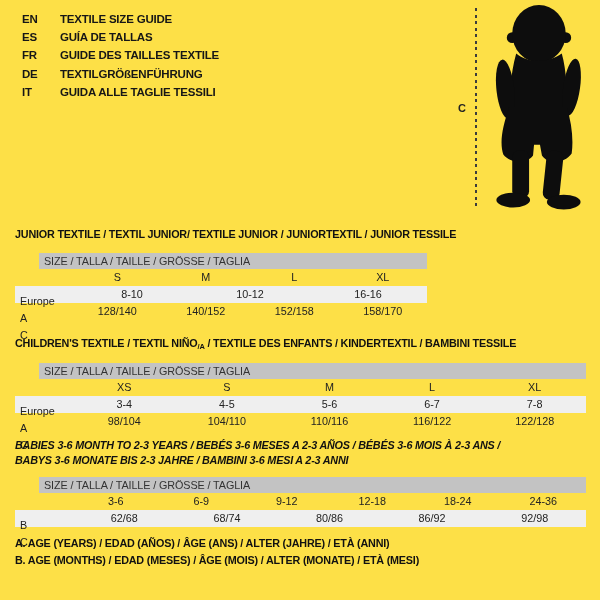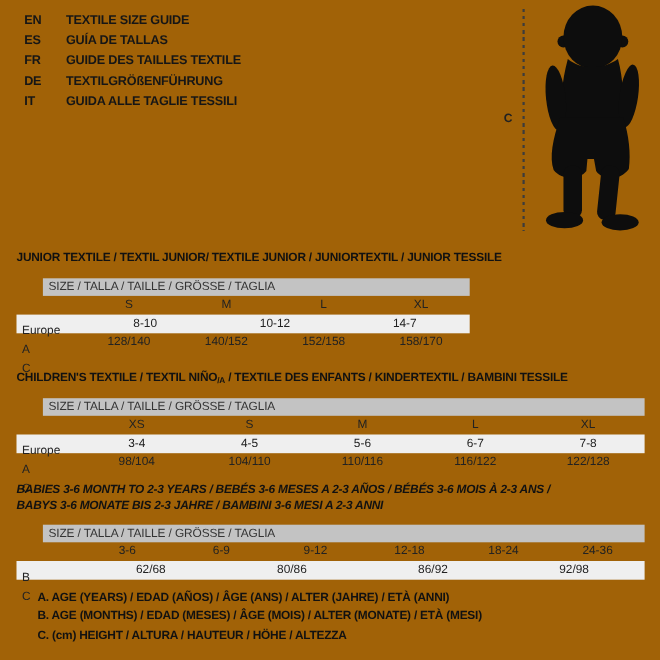--- a/index.html
+++ b/index.html
@@ -1,17 +1,17 @@
 <!DOCTYPE html>
 <html><head>
 <meta charset="utf-8">
 <style>
   html,body{margin:0;padding:0;background:#fff;}
   .page{
-    position:relative;width:600px;height:600px;background:#a16207;overflow:hidden;
+    position:relative;width:600px;height:600px;background:#fde047;overflow:hidden;
     font-family:"Liberation Sans", sans-serif;color:#1b1b1b;
   }
   
   .langs{position:absolute;top:10px;left:22px;}
   .lang-row{display:flex;line-height:18.2px;font-size:11.5px;font-weight:700;letter-spacing:-0.2px;color:#161616;}
   .lang-code{width:38px;}
   
   .figure{position:absolute;top:0;left:440px;width:160px;height:215px;}
   .c-label{position:absolute;top:102px;left:12px;width:20px;text-align:center;font-size:11px;font-weight:700;color:#222;}
   .dotted-line{
@@ -30,21 +30,21 @@
   .sub{font-size:7.5px;vertical-align:-2px;}
   .size-bar{
     height:16px;line-height:16px;background:#c3c3c3;color:#333;
     font-size:10.8px;font-weight:400;letter-spacing:-0.1px;padding-left:5px;box-sizing:border-box;margin-left:24px;
   }
   .trow{display:flex;height:17px;line-height:17px;font-size:10.8px;color:#222;}
   .trow.shade{background:#efefef;}
   .trow .rlabel{width:58px;padding-left:5px;box-sizing:border-box;text-align:left;margin-top:24px;}
   .trow .cell{flex:1;text-align:center;}
   
-  .legend{position:absolute;top:535px;left:15px;margin-left:19px;}
+  .legend{position:absolute;top:535px;left:15px;}
   .legend-line{font-size:10.8px;font-weight:700;letter-spacing:-0.2px;line-height:17.3px;color:#111;white-space:nowrap;}
 </style>
 </head>
 <body>
 
 <div class="page">
 
   <div class="langs">
     <div class="lang-row">
       <span class="lang-code">EN</span>
@@ -95,21 +95,21 @@
       <span class="rlabel">Europe</span>
       <span class="cell">S</span>
       <span class="cell">M</span>
       <span class="cell">L</span>
       <span class="cell">XL</span>
     </div>
     <div class="trow shade">
       <span class="rlabel">A</span>
       <span class="cell">8-10</span>
       <span class="cell">10-12</span>
-      <span class="cell">14-7</span>
+      <span class="cell">16-16</span>
     </div>
     <div class="trow">
       <span class="rlabel">C</span>
       <span class="cell">128/140</span>
       <span class="cell">140/152</span>
       <span class="cell">152/158</span>
       <span class="cell">158/170</span>
     </div>
   </section>
 
@@ -155,25 +155,25 @@
       <span class="cell">3-6</span>
       <span class="cell">6-9</span>
       <span class="cell">9-12</span>
       <span class="cell">12-18</span>
       <span class="cell">18-24</span>
       <span class="cell">24-36</span>
     </div>
     <div class="trow shade">
       <span class="rlabel">C</span>
       <span class="cell">62/68</span>
+      <span class="cell">68/74</span>
       <span class="cell">80/86</span>
       <span class="cell">86/92</span>
       <span class="cell">92/98</span>
     </div>
   </section>
 
   <div class="legend">
     <div class="legend-line">A. AGE (YEARS) / EDAD (AÑOS) / ÂGE (ANS) / ALTER (JAHRE) / ETÀ (ANNI)</div>
     <div class="legend-line">B. AGE (MONTHS) / EDAD (MESES) / ÂGE (MOIS) / ALTER (MONATE) / ETÀ (MESI)</div>
-    <div class="legend-line">C. (cm) HEIGHT / ALTURA / HAUTEUR / HÖHE / ALTEZZA</div>
   </div>
 
 </div>
 
 </body></html>

